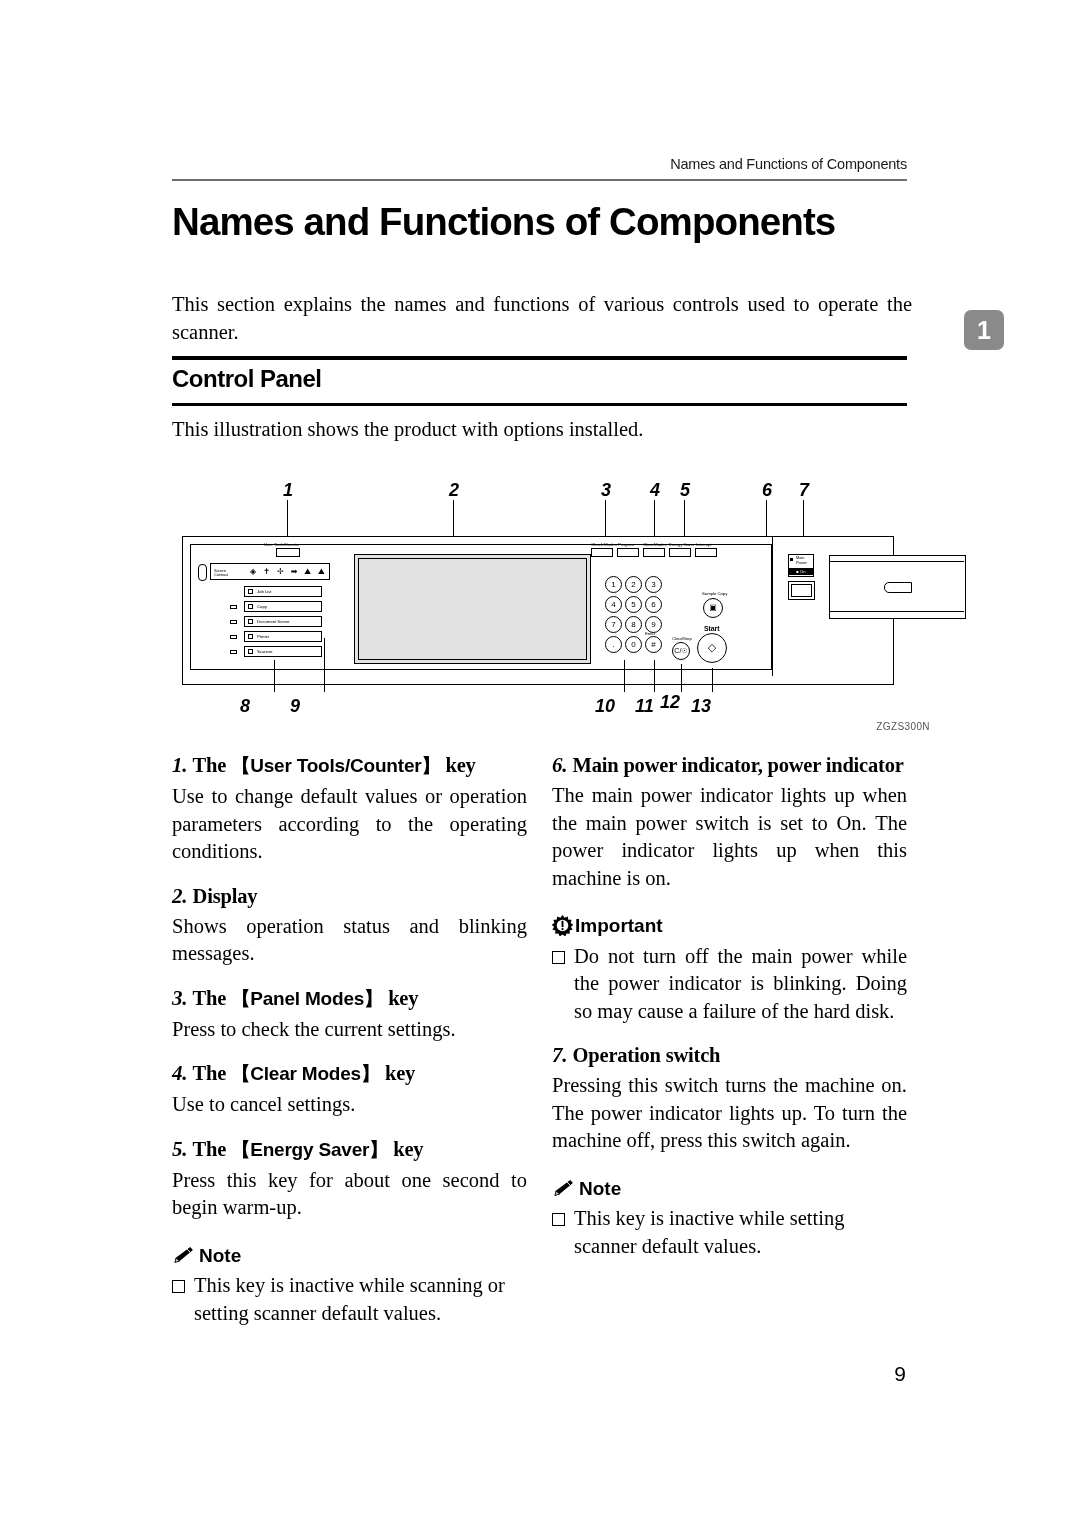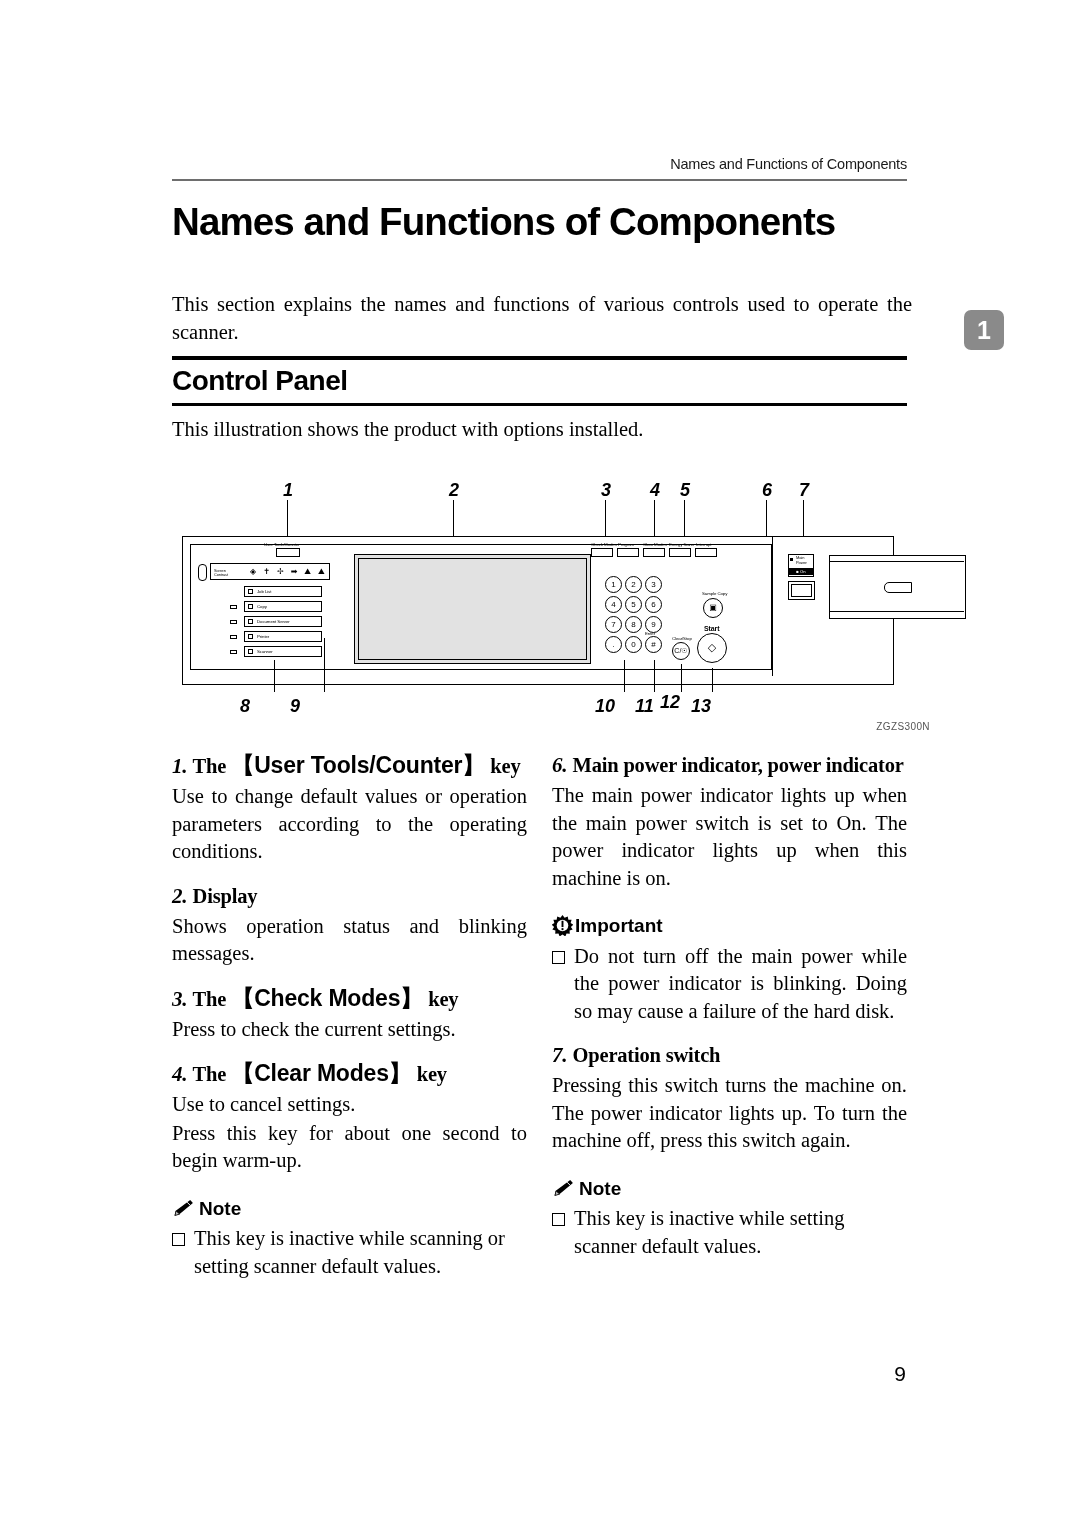--- a/index.html
+++ b/index.html
@@ -86,21 +86,21 @@
     width: 735px;
     height: 4px;
     background: #000;
   }
   .h2 {
     position: absolute;
     left: 172px;
     top: 365px;
     font-family: "Liberation Sans", sans-serif;
     font-weight: bold;
-    font-size: 28px;
+    font-size: 24px;
     letter-spacing: -0.5px;
   }
   .h2-rule-bottom {
     position: absolute;
     left: 172px;
     top: 403px;
     width: 735px;
     height: 3px;
     background: #000;
   }
@@ -286,21 +286,21 @@
     font-size: 21px;
   }
   .item-head .serif {
     font-family: "Liberation Serif", serif;
     font-weight: bold;
     font-size: 20.5px;
   }
   .item-head .bracketkey {
     font-family: "Liberation Sans", sans-serif;
     font-weight: bold;
-    font-size: 23px;
+    font-size: 19px;
     letter-spacing: -0.2px;
   }
   .body-p {
     font-family: "Liberation Serif", serif;
     font-size: 20.5px;
     line-height: 27.5px;
     text-align: justify;
     margin: 0 0 1px 0;
   }
   .body-p.nojust { text-align: left; }
@@ -506,33 +506,39 @@
 
   <div class="item-head">
     <span class="num">2.</span>
     <span class="serif">Display</span>
   </div>
   <p class="body-p">Shows operation status and blinking messages.</p>
 
   <div class="item-head">
     <span class="num">3.</span>
     <span class="serif">The</span>
-    <span class="bracketkey">【Check Modes】</span>
+    <span class="bracketkey">【Panel Modes】</span>
     <span class="serif">key</span>
   </div>
   <p class="body-p nojust">Press to check the current settings.</p>
 
   <div class="item-head">
     <span class="num">4.</span>
     <span class="serif">The</span>
     <span class="bracketkey">【Clear Modes】</span>
     <span class="serif">key</span>
   </div>
   <p class="body-p nojust">Use to cancel settings.</p>
 
+  <div class="item-head">
+    <span class="num">5.</span>
+    <span class="serif">The</span>
+    <span class="bracketkey">【Energy Saver】</span>
+    <span class="serif">key</span>
+  </div>
   <p class="body-p">Press this key for about one second to begin warm-up.</p>
 
   <div class="note-head">
     <svg class="pencil-icon" viewBox="0 0 24 20">
       <polygon points="20,1 23,4.5 8,17 2.5,18.5 4,13" fill="#000"></polygon>
       <polygon points="4.2,13.2 8.2,16.8 3.2,18.3" fill="#bdbdbd" stroke="#000" stroke-width="0.8"></polygon>
       <line x1="16.5" y1="3.5" x2="20" y2="7" stroke="#fff" stroke-width="1.1"></line>
     </svg>
     <span>Note</span>
   </div>

